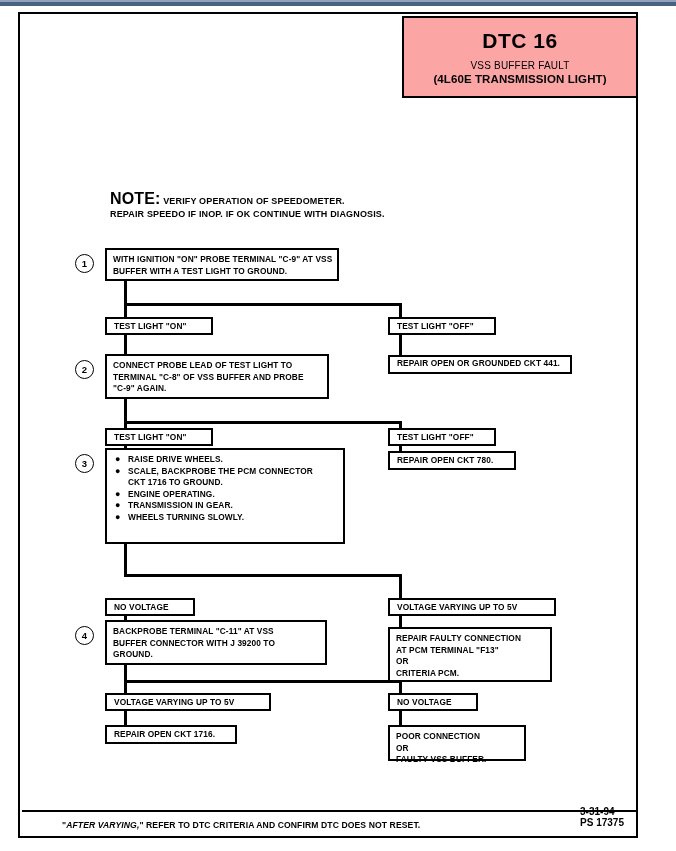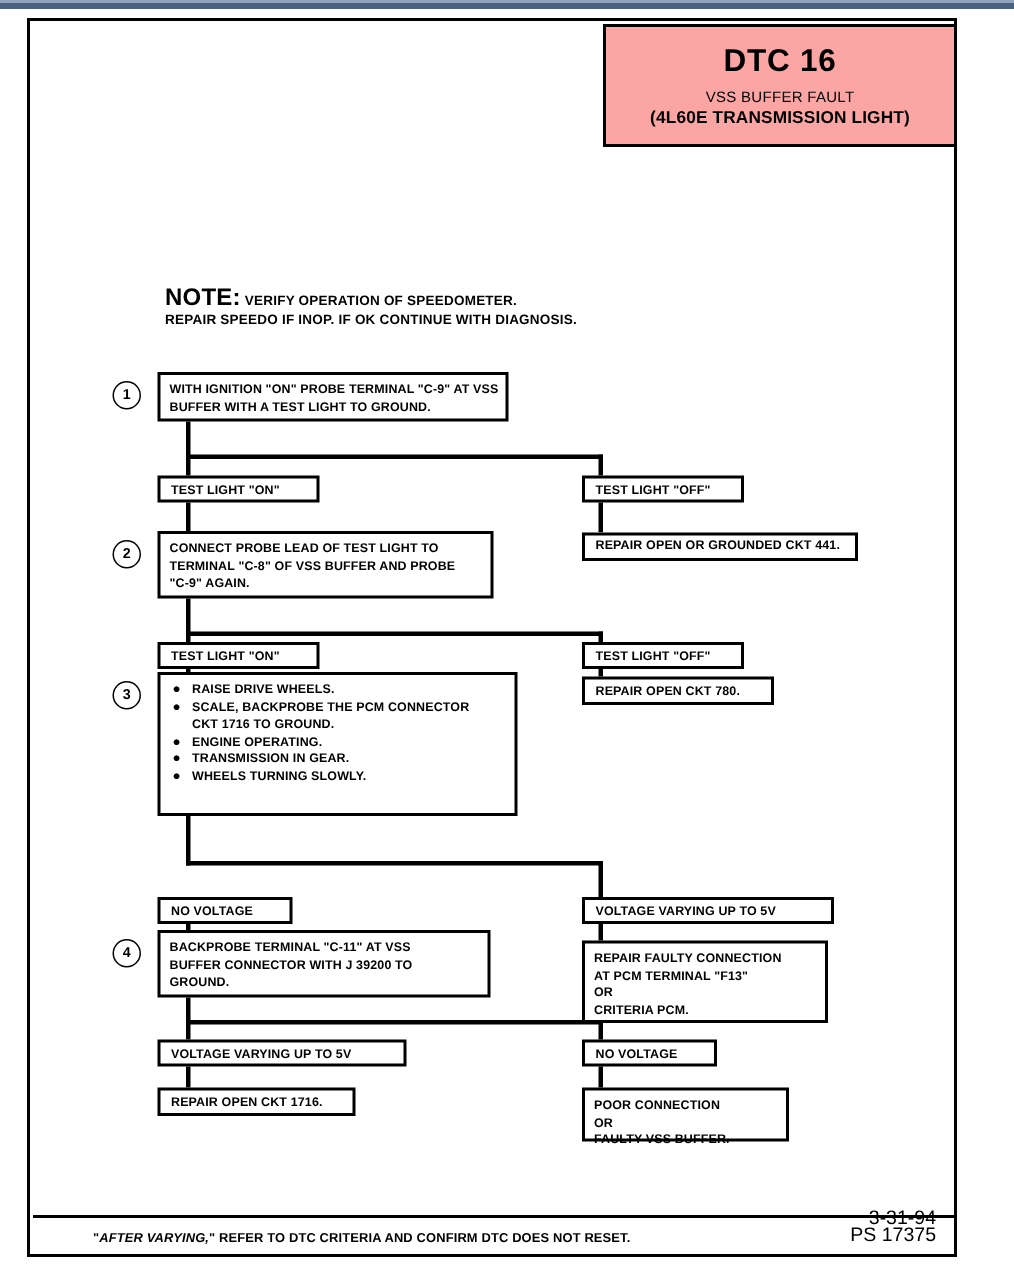--- a/index.html
+++ b/index.html
@@ -55,21 +55,21 @@
   }
 
   
   .vline{position:absolute;width:3px;background:#000;}
   .hline{position:absolute;height:3px;background:#000;}
 
   
   #footer-rule{position:absolute;left:2px;bottom:24px;width:614px;height:2px;background:#000;}
   #footer-text{position:absolute;left:42px;bottom:6px;font-size:8.6px;font-weight:bold;letter-spacing:.1px;}
   #footer-text .ital{font-style:italic;font-weight:bold;}
-  #footer-meta{position:absolute;right:12px;bottom:8px;font-size:13px;font-weight:normal;line-height:10.5px;text-align:right;}
+  #footer-meta{position:absolute;right:12px;bottom:8px;font-size:10px;font-weight:bold;line-height:10.5px;}
 </style>
 </head>
 <body>
 
 <div id="top-strip">
     <div class="hl"></div>
   </div>
 
 <div id="page-frame">
 

